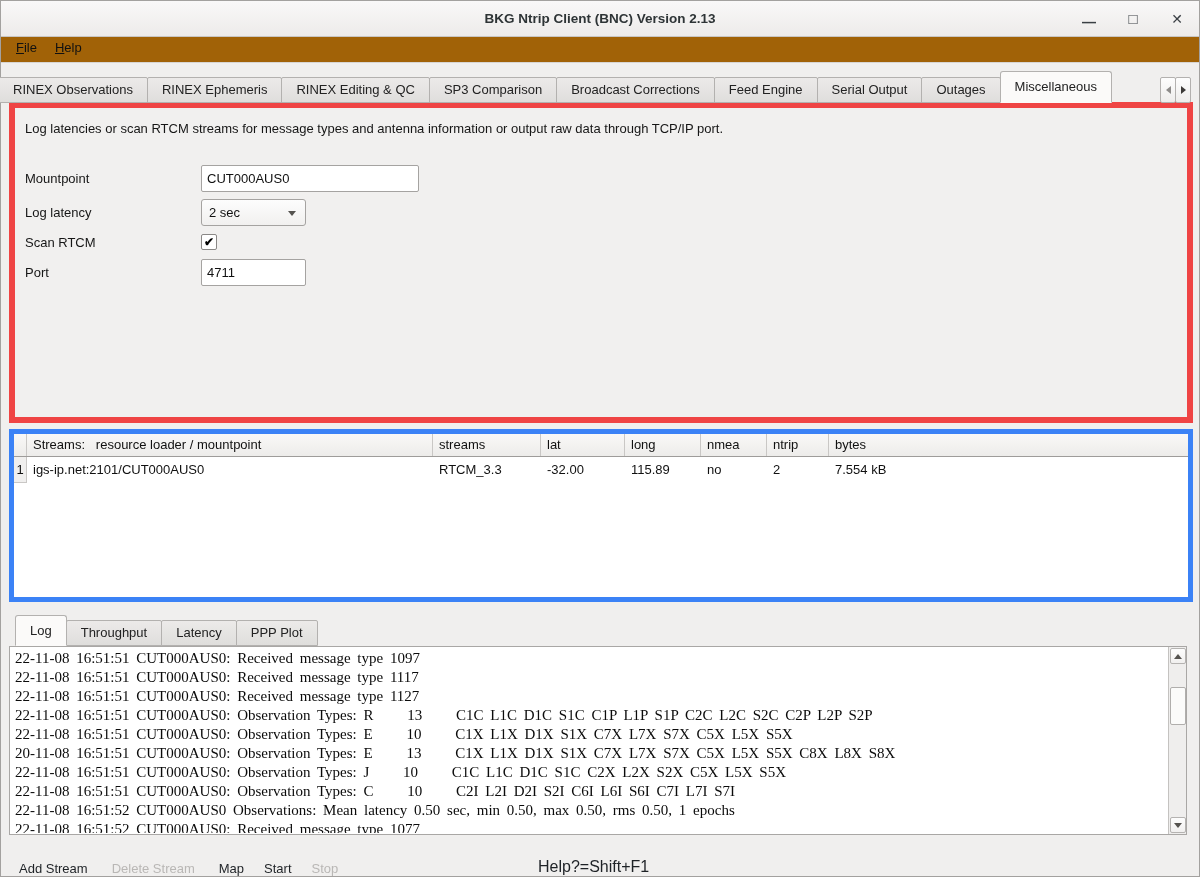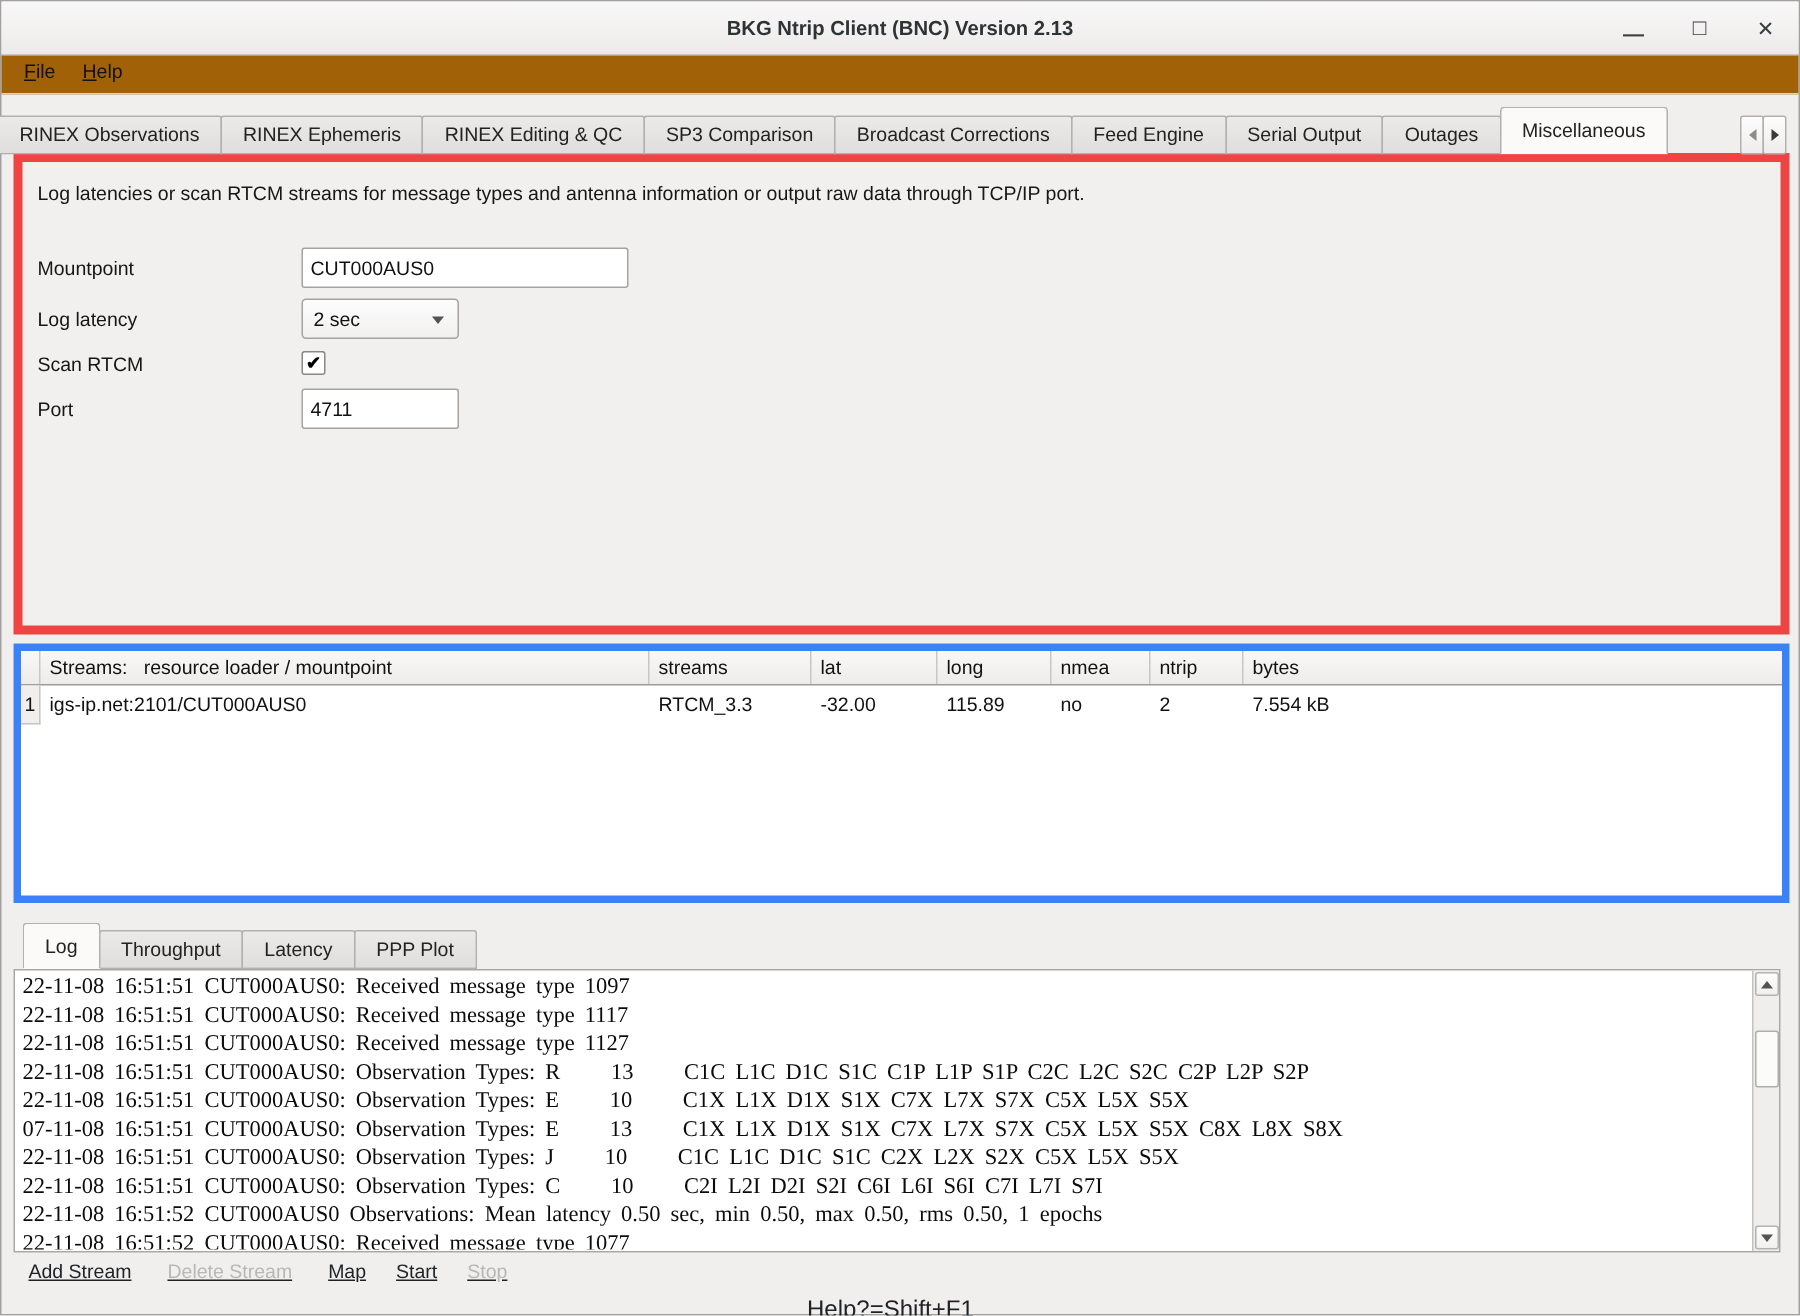--- a/index.html
+++ b/index.html
@@ -99,21 +99,21 @@
   .sb-btn.up { top:1px; } .sb-btn.down { bottom:1px; }
   .tri-up { width:0;height:0;border-left:4px solid transparent;border-right:4px solid transparent;
             border-bottom:5px solid #55534f; }
   .tri-down { width:0;height:0;border-left:4px solid transparent;border-right:4px solid transparent;
               border-top:5px solid #55534f; }
   .sb-handle { position:absolute; left:1px; top:40px; width:16px; height:38px;
                background:#fbfbfa; border:1px solid #b0aeac; border-radius:2px; }
 
   
   .toolbar { position:absolute; left:0; right:0; bottom:0; height:36px;
-             display:flex; align-items:flex-start; font-size:13px; color:#1e2226;text-decoration:underline; }
+             display:flex; align-items:flex-end; font-size:13px; color:#1e2226; }
   .tb-btn { white-space:nowrap; }
   .tb-btn.disabled { color:#b9b7b5; }
   .help-hint { position:absolute; left:537px; font-size:16px; color:#1e2226;margin-top:25px; }
 </style>
 </head>
 <body>
 
 <div class="window">
 
   <div class="titlebar">
@@ -201,21 +201,21 @@
     <div class="tab">PPP Plot</div>
   </div>
 
   <div class="logframe">
     <div class="log-view">
       <div class="log-line">22-11-08 16:51:51 CUT000AUS0: Received message type 1097</div>
       <div class="log-line">22-11-08 16:51:51 CUT000AUS0: Received message type 1117</div>
       <div class="log-line">22-11-08 16:51:51 CUT000AUS0: Received message type 1127</div>
       <div class="log-line">22-11-08 16:51:51 CUT000AUS0: Observation Types: R     13     C1C L1C D1C S1C C1P L1P S1P C2C L2C S2C C2P L2P S2P</div>
       <div class="log-line">22-11-08 16:51:51 CUT000AUS0: Observation Types: E     10     C1X L1X D1X S1X C7X L7X S7X C5X L5X S5X</div>
-      <div class="log-line">07-11-08 16:51:51 CUT000AUS0: Observation Types: E     13     C1X L1X D1X S1X C7X L7X S7X C5X L5X S5X C8X L8X S8X</div>
+      <div class="log-line">20-11-08 16:51:51 CUT000AUS0: Observation Types: E     13     C1X L1X D1X S1X C7X L7X S7X C5X L5X S5X C8X L8X S8X</div>
       <div class="log-line">22-11-08 16:51:51 CUT000AUS0: Observation Types: J     10     C1C L1C D1C S1C C2X L2X S2X C5X L5X S5X</div>
       <div class="log-line">22-11-08 16:51:51 CUT000AUS0: Observation Types: C     10     C2I L2I D2I S2I C6I L6I S6I C7I L7I S7I</div>
       <div class="log-line">22-11-08 16:51:52 CUT000AUS0 Observations: Mean latency 0.50 sec, min 0.50, max 0.50, rms 0.50, 1 epochs</div>
       <div class="log-line">22-11-08 16:51:52 CUT000AUS0: Received message type 1077</div>
     </div>
     <div class="scrollbar">
       <div class="sb-btn up">
         <span class="tri-up"></span>
       </div>
       <div class="sb-handle"></div>

